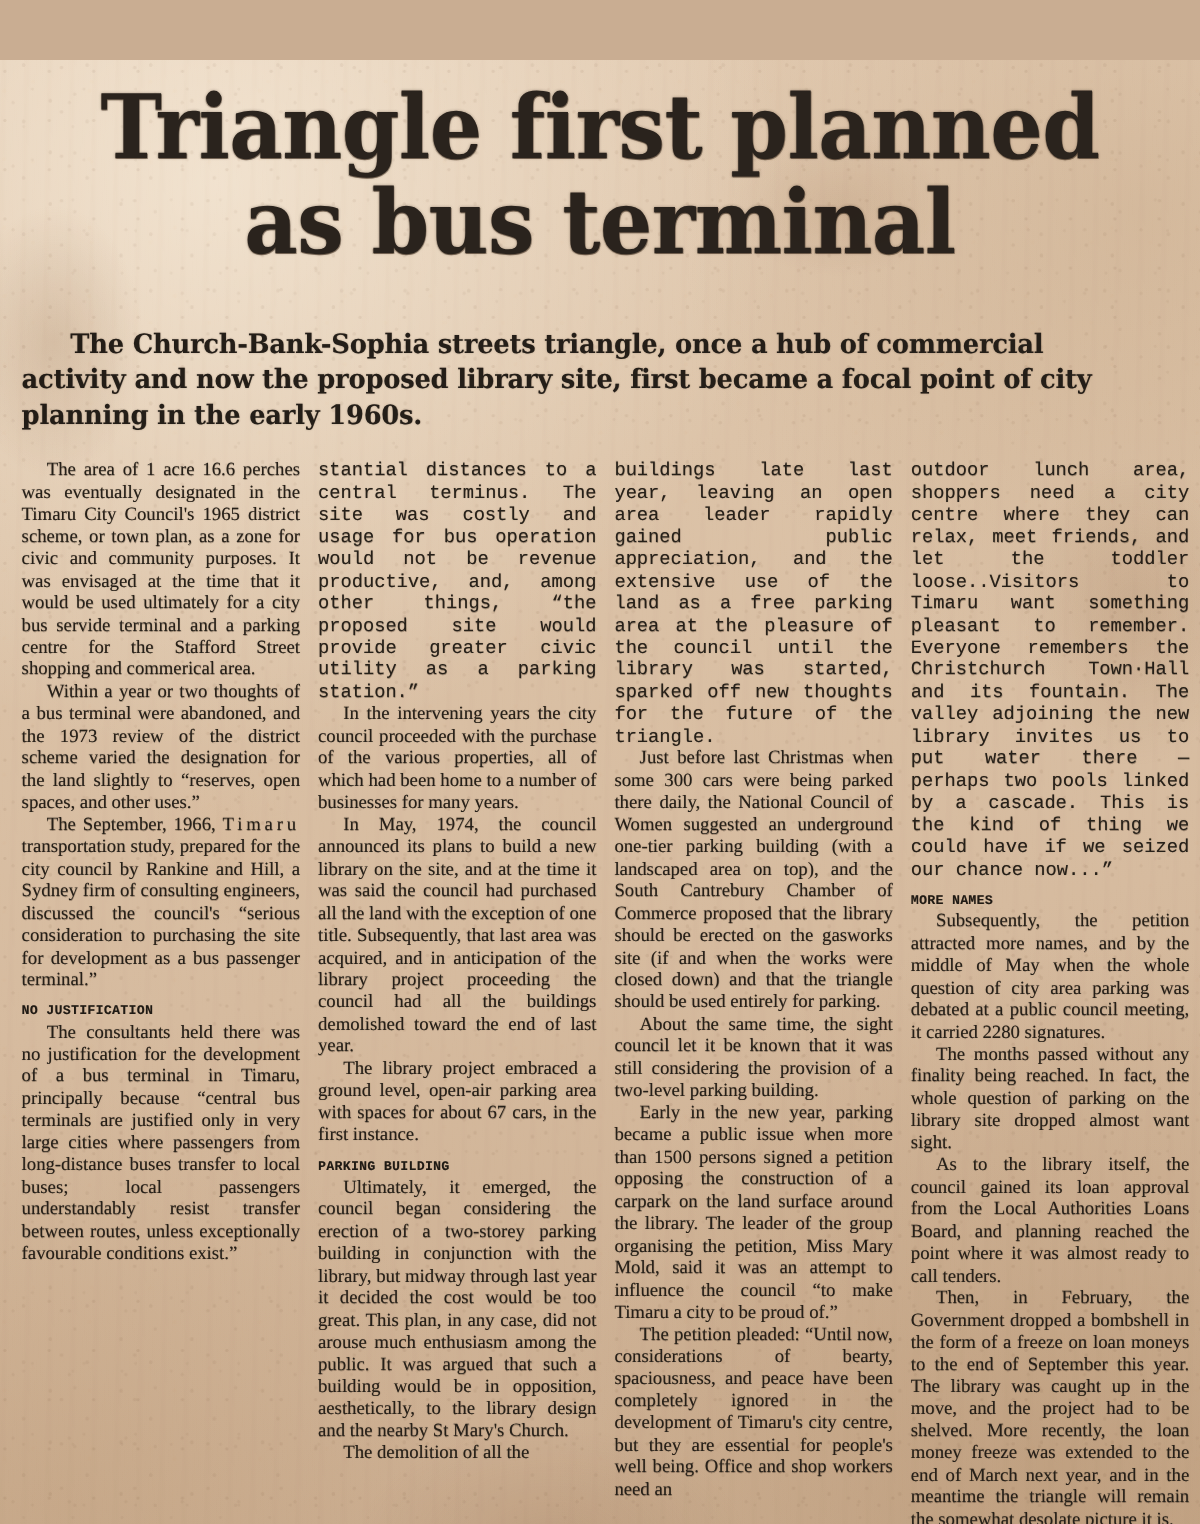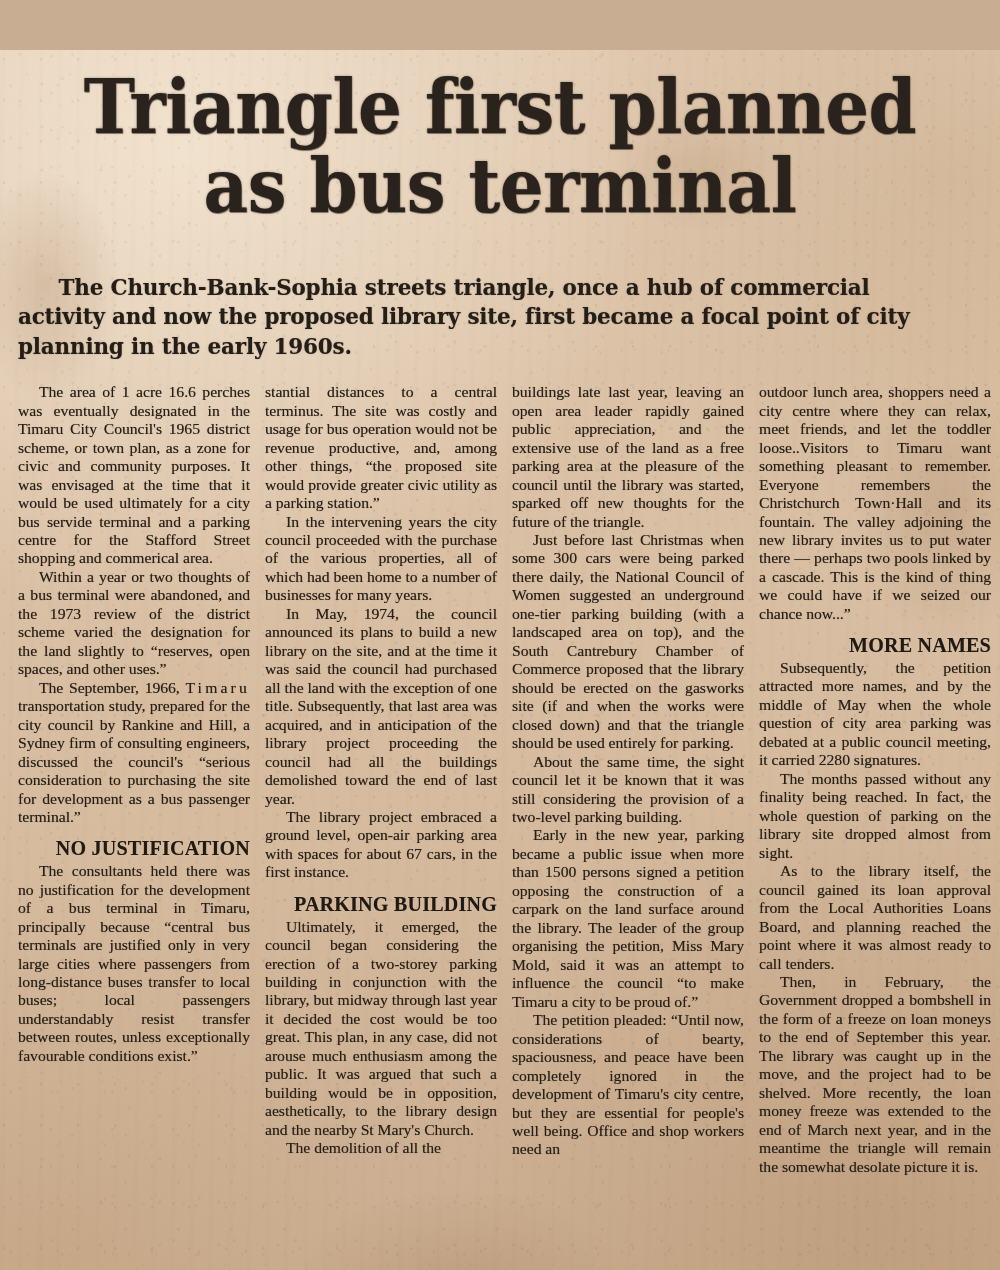--- a/index.html
+++ b/index.html
@@ -127,27 +127,27 @@
     text-align: justify;
     text-justify: inter-word;
     -webkit-hyphens: none;
     hyphens: none;
     text-shadow: 0.25px 0.25px 0 rgba(55,40,28,0.33), 0 0 1.1px rgba(45,33,22,0.26);
   }
   .col p {
     margin: 0;
     text-indent: 21px;
   }
-  .col p.no-indent { text-indent: 0; }
+  .col p.no-indent { text-indent: 0; font-family: Liberation Mono, monospace; }
   .col h3 {
     margin: 11px 0 1px 0;
-    font-family: Liberation Serif, serif;
-    font-size: 20px;
+    font-family: Liberation Mono, monospace;
+    font-size: 11px;
     font-weight: 700;
-    text-align: right;
+    text-align: left;
     letter-spacing: 0.25px;
     text-indent: 0;
     color: #1f1a14;
     text-shadow: 0.3px 0.3px 0 rgba(55,40,28,0.45);
   }
   .col .spaced {
     letter-spacing: 3.2px;
   }
 
   
@@ -205,20 +205,20 @@
           <p class="no-indent">buildings late last year, leaving an open area leader rapidly gained public appreciation, and the extensive use of the land as a free parking area at the pleasure of the council until the library was started, sparked off new thoughts for the future of the triangle.</p>
           <p>Just before last Christmas when some 300 cars were being parked there daily, the National Council of Women suggested an underground one-tier parking building (with a landscaped area on top), and the South Cantrebury Chamber of Commerce proposed that the library should be erected on the gasworks site (if and when the works were closed down) and that the triangle should be used entirely for parking.</p>
           <p>About the same time, the sight council let it be known that it was still considering the provision of a two-level parking building.</p>
           <p>Early in the new year, parking became a public issue when more than 1500 persons signed a petition opposing the construction of a carpark on the land surface around the library. The leader of the group organising the petition, Miss Mary Mold, said it was an attempt to influence the council “to make Timaru a city to be proud of.”</p>
           <p>The petition pleaded: “Until now, considerations of bearty, spaciousness, and peace have been completely ignored in the development of Timaru's city centre, but they are essential for people's well being. Office and shop workers need an</p>
         </div>
       <div class="col">
           <p class="no-indent">outdoor lunch area, shoppers need a city centre where they can relax, meet friends, and let the toddler loose..Visitors to Timaru want something pleasant to remember. Everyone remembers the Christchurch Town·Hall and its fountain. The valley adjoining the new library invites us to put water there — perhaps two pools linked by a cascade. This is the kind of thing we could have if we seized our chance now...”</p>
           <h3>MORE NAMES</h3>
           <p>Subsequently, the petition attracted more names, and by the middle of May when the whole question of city area parking was debated at a public council meeting, it carried 2280 signatures.</p>
-          <p>The months passed without any finality being reached. In fact, the whole question of parking on the library site dropped almost from sight.</p>
+          <p>The months passed without any finality being reached. In fact, the whole question of parking on the library site dropped almost want sight.</p>
           <p>As to the library itself, the council gained its loan approval from the Local Authorities Loans Board, and planning reached the point where it was almost ready to call tenders.</p>
           <p>Then, in February, the Government dropped a bombshell in the form of a freeze on loan moneys to the end of September this year. The library was caught up in the move, and the project had to be shelved. More recently, the loan money freeze was extended to the end of March next year, and in the meantime the triangle will remain the somewhat desolate picture it is.</p>
         </div>
     </div>
 
   </div>
 </div>
 
 </body></html>

